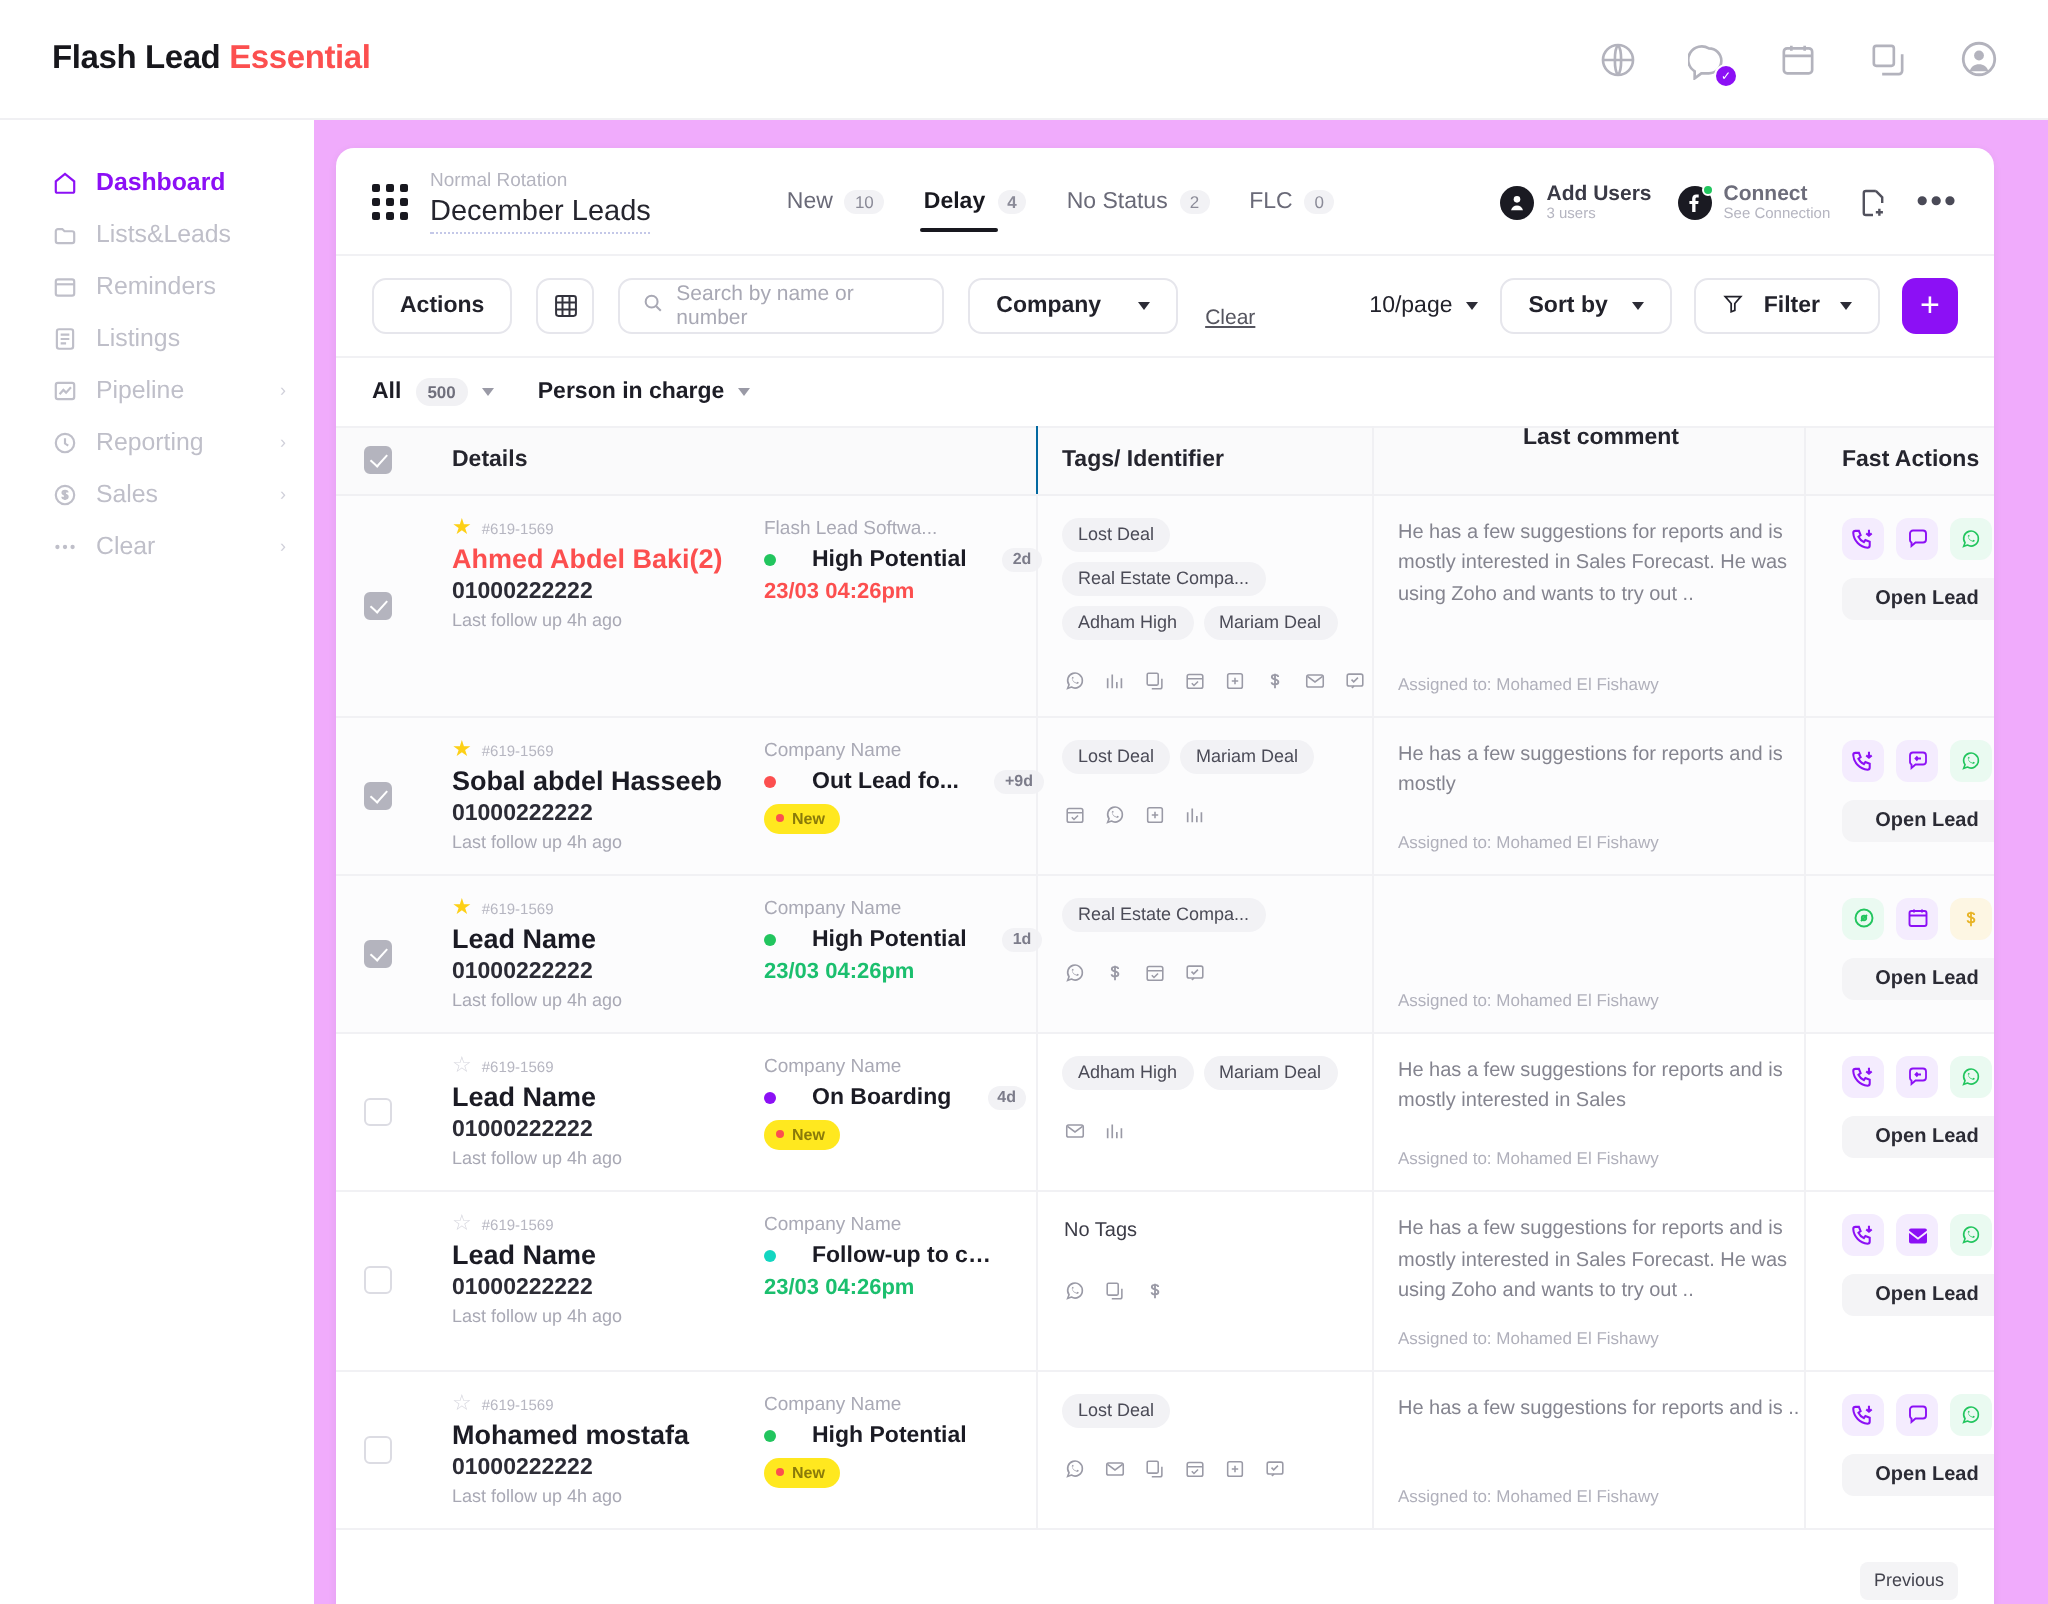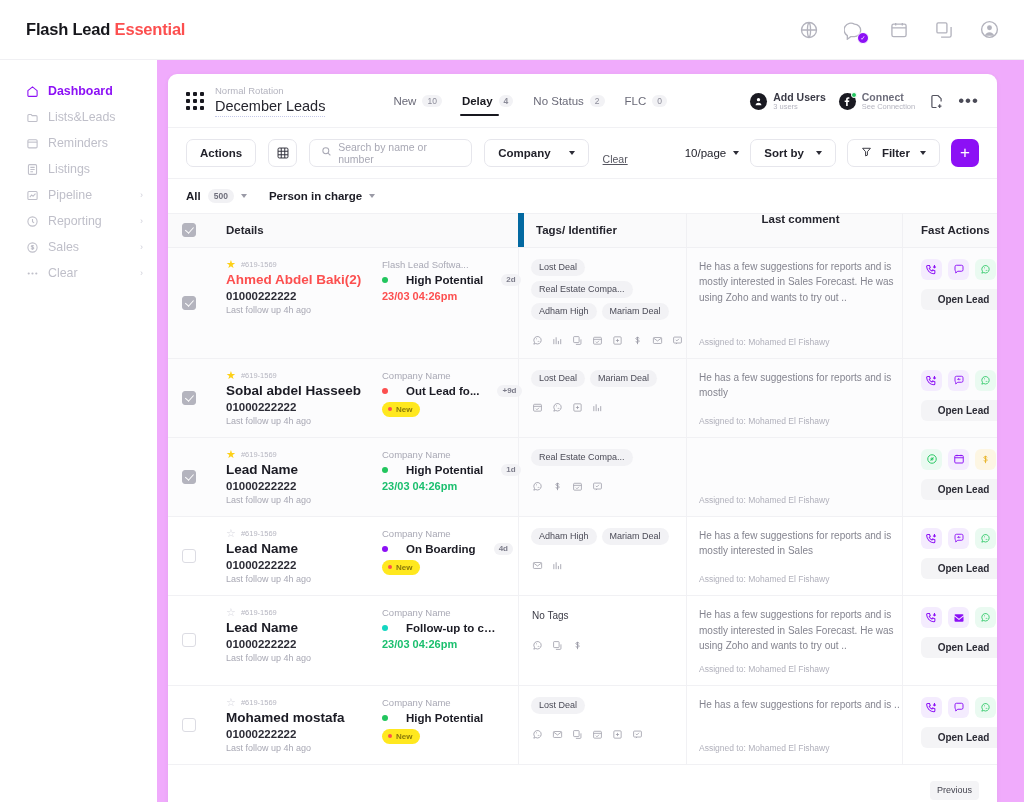--- a/index.html
+++ b/index.html
@@ -95,21 +95,21 @@
   
   .filterrow { display:flex; align-items:center; gap:22px; padding: 10px 18px; background:#fff; border-bottom:1px solid #f1f1f4;}
   .frit { display:flex; align-items:center; gap:7px; font-size:11.5px; color:#1d1d26; font-weight:bold; cursor:pointer;}
   .pill500 { background:#f1f1f4; color:#6f6f7c; font-size:8.5px; border-radius:7px; padding:2px 6px; font-weight:bold;}
 
   
   .thead { display:flex; background:#fafafb; border-bottom:1px solid #f0f0f3; height:34px; align-items:center;}
   .th { font-size:11.5px; color:#25252e; font-weight:bold; }
   .c-chk { width:42px; flex:0 0 42px; display:flex; align-items:center; justify-content:center; }
   .c-det { width:308px; flex:0 0 308px; padding-left:16px; }
-  .c-tag { width:168px; flex:0 0 168px; padding-left:12px; border-left:6px solid #0369a1; }
+  .c-tag { width:168px; flex:0 0 168px; padding-left:12px; border-left:1px solid #0369a1; }
   .c-com { width:216px; flex:0 0 216px; padding-left:12px; border-left:1px solid #f0f0f3; }
   .c-fa  { flex:1; padding-left:18px; border-left:1px solid #f0f0f3; }
   .thead .c-tag, .thead .c-com, .thead .c-fa { height:34px; display:flex; align-items:center; }
   .thead .c-det { height:34px; display:flex; align-items:center; }
 
   .trow { display:flex; border-bottom:1px solid #f1f1f4; min-height:77px; }
   .trow > div { padding-top:11px; padding-bottom:11px; }
   .trow .c-tag, .trow .c-com, .trow .c-fa { border-left:1px solid #f1f1f4; }
   .trow.shade { background:#fcfcfd; }
   .trow .c-chk { padding-top:0; padding-bottom:0; }

